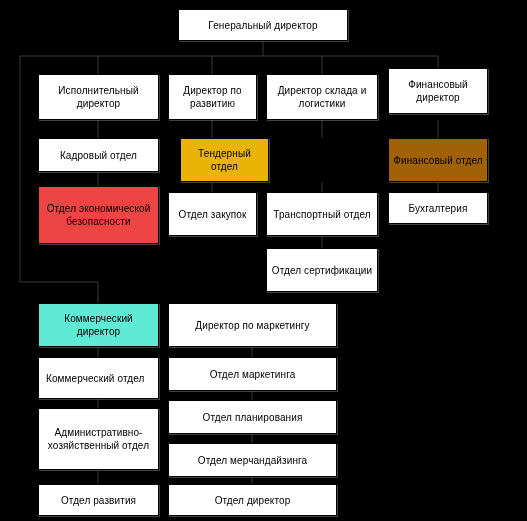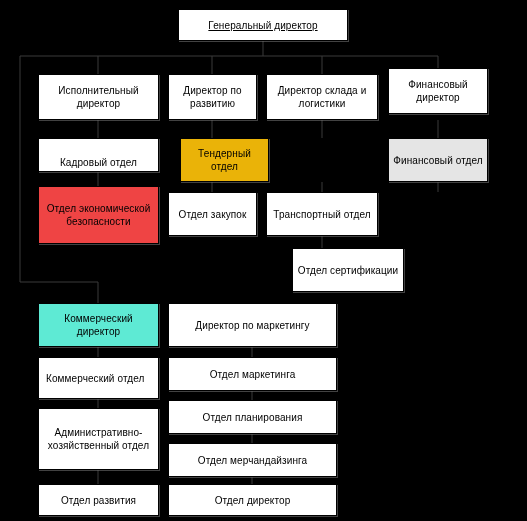--- a/index.html
+++ b/index.html
@@ -79,54 +79,57 @@
       <polyline points="20,56 20,282" fill="none" stroke="#3a3a3a" stroke-width="1"></polyline>
       <polyline points="20,282 98,282 98,303" fill="none" stroke="#3a3a3a" stroke-width="1"></polyline>
       <polyline points="98,347 98,357" fill="none" stroke="#3a3a3a" stroke-width="1"></polyline>
       <polyline points="98,399 98,408" fill="none" stroke="#3a3a3a" stroke-width="1"></polyline>
       <polyline points="98,470 98,484" fill="none" stroke="#3a3a3a" stroke-width="1"></polyline>
       <polyline points="252,347 252,357" fill="none" stroke="#3a3a3a" stroke-width="1"></polyline>
       <polyline points="252,391 252,400" fill="none" stroke="#3a3a3a" stroke-width="1"></polyline>
       <polyline points="252,434 252,443" fill="none" stroke="#3a3a3a" stroke-width="1"></polyline>
       <polyline points="252,477 252,484" fill="none" stroke="#3a3a3a" stroke-width="1"></polyline>
     </svg>
-<div class="node" style="left: 178px; top: 9px; width: 170px; height: 32px; background: rgb(255, 255, 255); border-color: rgb(0, 0, 0); text-decoration: underline;">
+<div class="node" style="left: 178px; top: 9px; width: 170px; height: 32px; background: rgb(255, 255, 255); border-color: rgb(0, 0, 0);">
       <span class="node-label">Генеральный директор</span>
     </div>
     <div class="node" style="left: 38px; top: 74px; width: 121px; height: 46px; background: rgb(255, 255, 255); border-color: rgb(0, 0, 0);">
       <span class="node-label">Исполнительный директор</span>
     </div>
     <div class="node" style="left: 168px; top: 74px; width: 89px; height: 46px; background: rgb(255, 255, 255); border-color: rgb(0, 0, 0);">
       <span class="node-label">Директор по развитию</span>
     </div>
     <div class="node" style="left: 266px; top: 74px; width: 112px; height: 46px; background: rgb(255, 255, 255); border-color: rgb(0, 0, 0);">
       <span class="node-label">Директор склада и логистики</span>
     </div>
     <div class="node" style="left: 388px; top: 68px; width: 100px; height: 46px; background: rgb(255, 255, 255); border-color: rgb(0, 0, 0);">
       <span class="node-label">Финансовый директор</span>
     </div>
-    <div class="node" style="left: 38px; top: 138px; width: 121px; height: 34px; background: rgb(255, 255, 255); border-color: rgb(0, 0, 0); align-items: flex-end;">
+    <div class="node" style="left: 38px; top: 138px; width: 121px; height: 34px; background: rgb(255, 255, 255); border-color: rgb(0, 0, 0);">
       <span class="node-label">Кадровый отдел</span>
     </div>
     <div class="node" style="left: 180px; top: 138px; width: 89px; height: 44px; background: #eab308; border-color: rgb(0, 0, 0);">
       <span class="node-label">Тендерный отдел</span>
     </div>
-    <div class="node" style="left: 388px; top: 138px; width: 100px; height: 44px; background: #e5e5e5; border-color: rgb(0, 0, 0);">
+    <div class="node" style="left: 388px; top: 138px; width: 100px; height: 44px; background: #a16207; border-color: rgb(0, 0, 0);">
       <span class="node-label">Финансовый отдел</span>
     </div>
     <div class="node" style="left: 38px; top: 186px; width: 121px; height: 58px; background: #ef4444; border-color: rgb(0, 0, 0);">
       <span class="node-label">Отдел экономической безопасности</span>
     </div>
     <div class="node" style="left: 168px; top: 192px; width: 89px; height: 44px; background: rgb(255, 255, 255); border-color: rgb(0, 0, 0);">
       <span class="node-label">Отдел закупок</span>
     </div>
     <div class="node" style="left: 266px; top: 192px; width: 112px; height: 44px; background: rgb(255, 255, 255); border-color: rgb(0, 0, 0);">
       <span class="node-label">Транспортный отдел</span>
     </div>
-    <div class="node" style="left: 266px; top: 248px; width: 112px; height: 44px; background: rgb(255, 255, 255); border-color: rgb(0, 0, 0); margin-left: 26px;">
+    <div class="node" style="left: 388px; top: 192px; width: 100px; height: 32px; background: rgb(255, 255, 255); border-color: rgb(0, 0, 0);">
+      <span class="node-label">Бухгалтерия</span>
+    </div>
+    <div class="node" style="left: 266px; top: 248px; width: 112px; height: 44px; background: rgb(255, 255, 255); border-color: rgb(0, 0, 0);">
       <span class="node-label">Отдел сертификации</span>
     </div>
     <div class="node" style="left: 38px; top: 303px; width: 121px; height: 44px; background: #5eead4; border-color: rgb(0, 0, 0);">
       <span class="node-label">Коммерческий директор</span>
     </div>
     <div class="node" style="left: 168px; top: 303px; width: 169px; height: 44px; background: rgb(255, 255, 255); border-color: rgb(0, 0, 0);">
       <span class="node-label">Директор по маркетингу</span>
     </div>
     <div class="node" style="left: 168px; top: 357px; width: 169px; height: 34px; background: rgb(255, 255, 255); border-color: rgb(0, 0, 0);">
       <span class="node-label">Отдел маркетинга</span>

